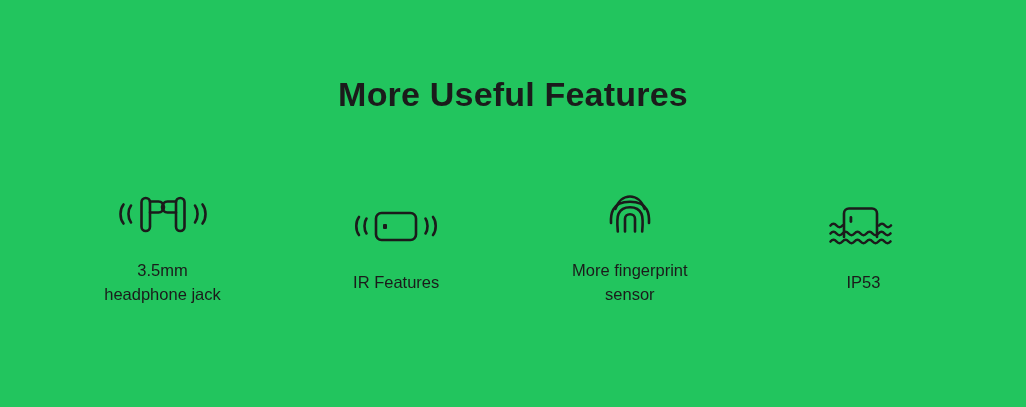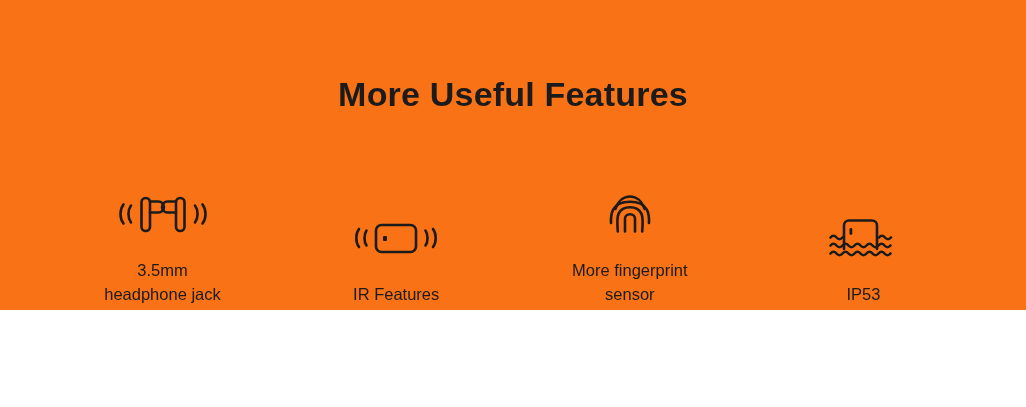--- a/index.html
+++ b/index.html
@@ -10,22 +10,22 @@
     width: 1026px;
     height: 407px;
     background: #ffffff;
     font-family: "Liberation Sans", sans-serif;
     overflow: hidden;
   }
 
   .page {
     position: relative;
     width: 1026px;
-    height: 310px;
-    background: #f97316;
+    height: 407px;
+    background: #22c55e;
   }
 
   
   .section-title {
     position: absolute;
     top: 72px;
     left: 0;
     width: 1026px;
     text-align: center;
     font-family: "Liberation Sans", sans-serif;
@@ -38,21 +38,21 @@
   }
 
   
   .features-row {
     position: absolute;
     top: 186px;
     left: 46px;
     width: 934px;
     display: flex;
     flex-direction: row;
-    align-items: flex-end;
+    align-items: center;
     justify-content: space-between;
   }
 
   .feature-item {
     width: 233px;
     display: flex;
     flex-direction: column;
     align-items: center;
   }
 

